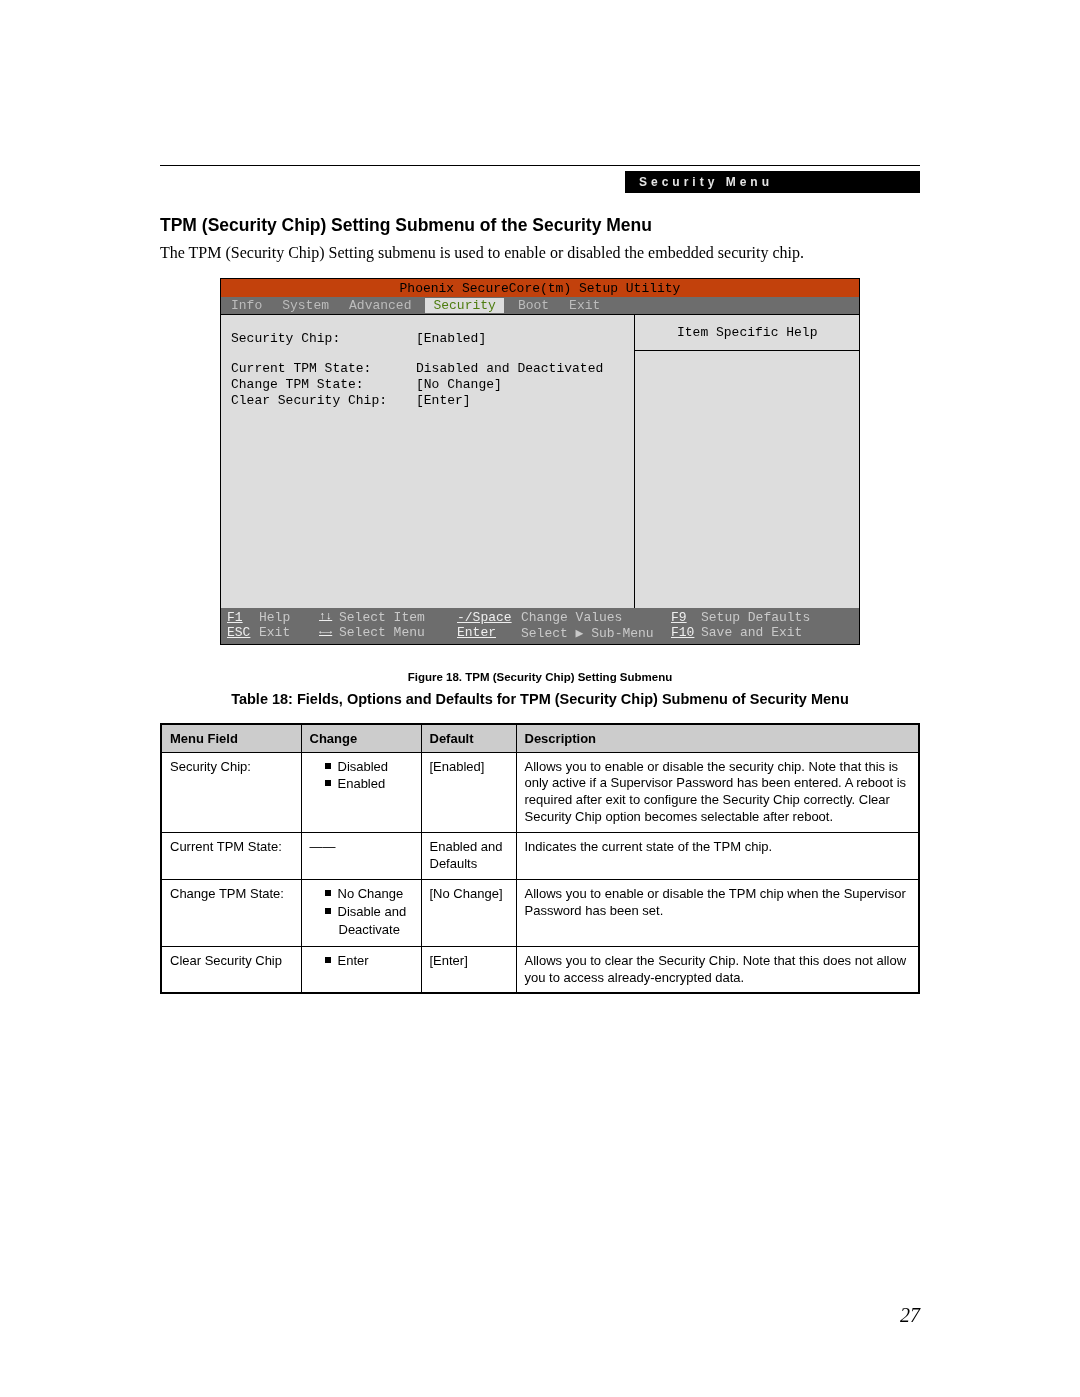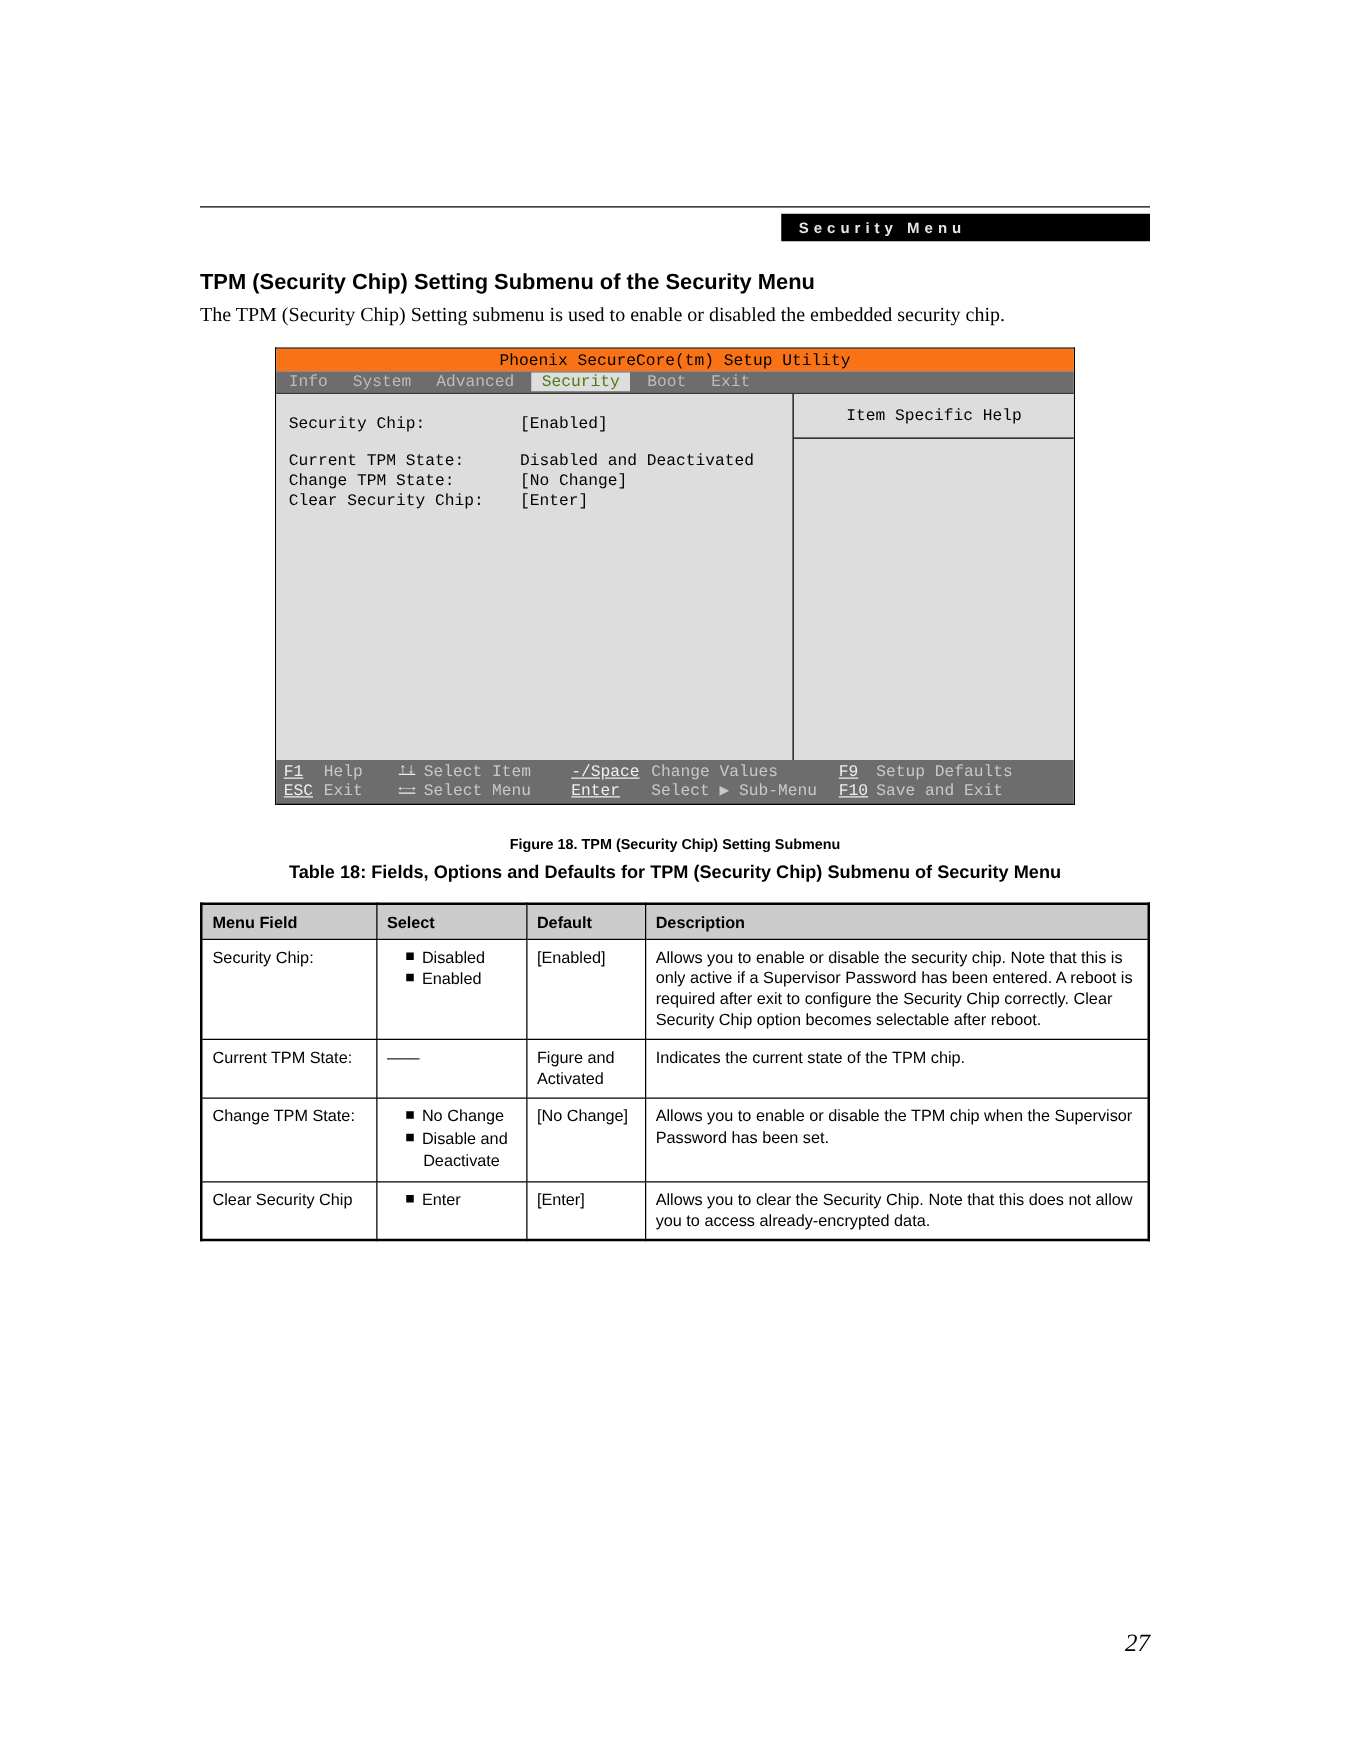--- a/index.html
+++ b/index.html
@@ -54,21 +54,21 @@
   }
   .bios {
     font-family: "Courier New", Courier, monospace;
     font-size: 13px;
     color: #000;
     border-top: 1px solid #000;
     border-left: 1px solid #000;
     border-right: 1px solid #000;
   }
   .bios-title-row {
-    background: #f97316;
+    background: #c2410c;
     text-align: center;
     padding: 2px 0 1px;
   }
   .bios-tabs {
     background: #6d6d6d;
     display: flex;
     color: #bcbcbc;
     padding: 1px 0;
   }
   .bios-tab {
@@ -257,41 +257,41 @@
     </div>
   </div>
 
   <div class="figure-caption">Figure 18.  TPM (Security Chip) Setting Submenu</div>
   <div class="table-caption">Table 18: Fields, Options and Defaults for TPM (Security Chip) Submenu of Security Menu</div>
 
   <table class="opts">
     <thead>
       <tr id="opts-head-row">
           <th>Menu Field</th>
-          <th>Select</th>
+          <th>Change</th>
           <th>Default</th>
           <th>Description</th>
         </tr>
     </thead>
     <tbody id="opts-body">
         <tr>
           <td class="mf">Security Chip:</td>
           <td class="options">
             <ul class="sq">
               <li>Disabled</li>
               <li>Enabled</li>
             </ul>
           </td>
           <td class="def">[Enabled]</td>
           <td>Allows you to enable or disable the security chip. Note that this is only active if a Supervisor Password has been entered. A reboot is required after exit to configure the Security Chip correctly. Clear Security Chip option becomes selectable after reboot.</td>
         </tr>
         <tr>
           <td class="mf">Current TPM State:</td>
           <td class="options">——</td>
-          <td class="def">Figure and Activated</td>
+          <td class="def">Enabled and Defaults</td>
           <td>Indicates the current state of the TPM chip.</td>
         </tr>
         <tr>
           <td class="mf">Change TPM State:</td>
           <td class="options">
             <ul class="sq">
               <li>No Change</li>
               <li>Disable and</li>
               <li class="indent">Deactivate</li>
             </ul>

